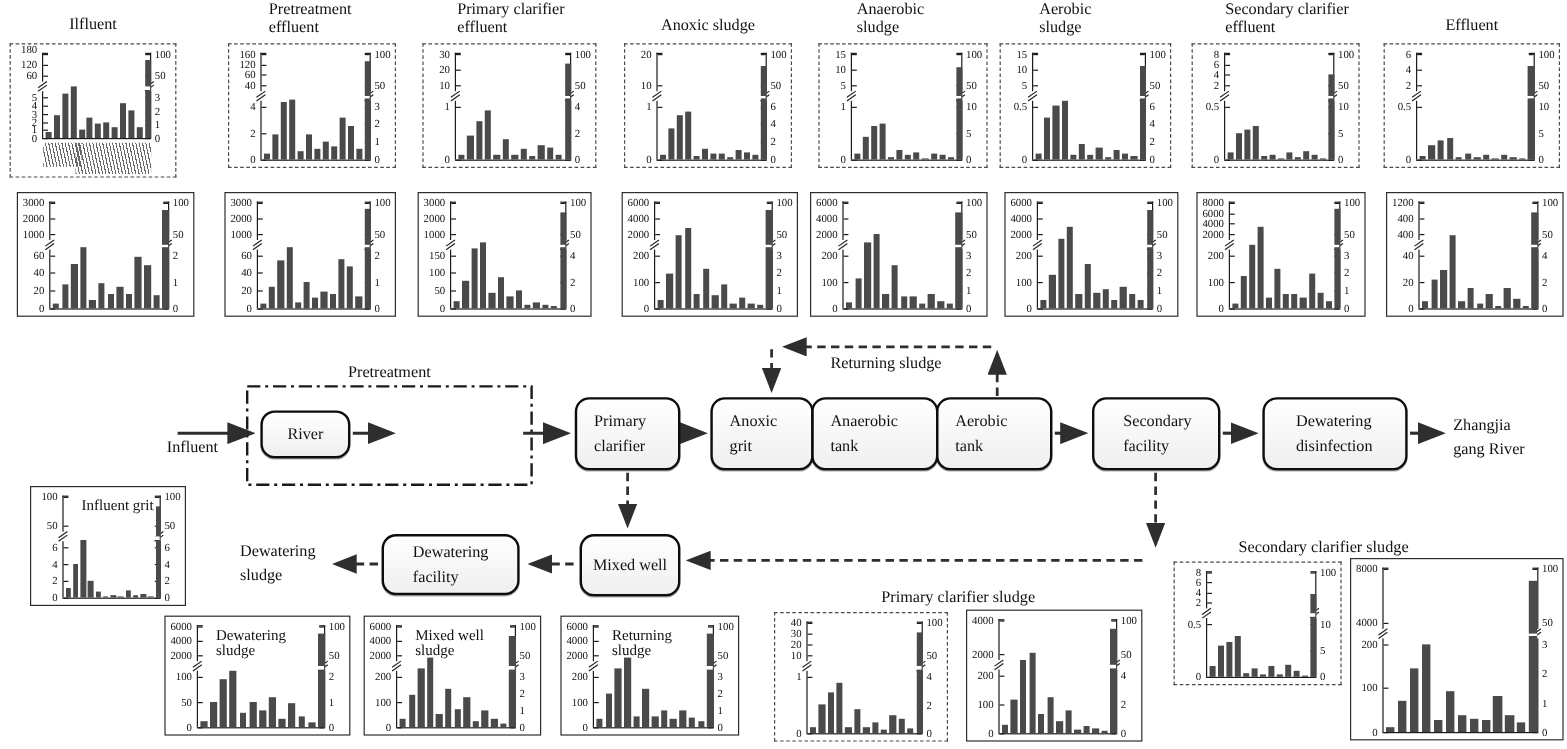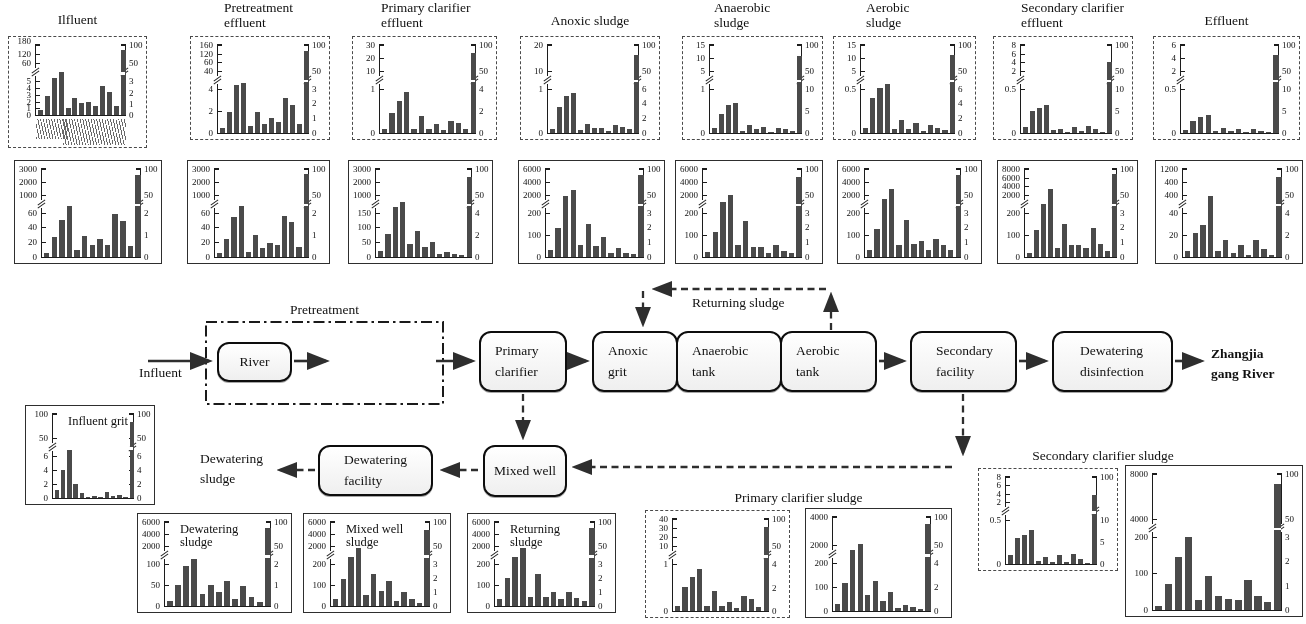--- a/index.html
+++ b/index.html
@@ -1234,19 +1234,19 @@
       <span class="pre">Mixed well</span>
     </div>
   <div class="node left" style="left:318px;top:445px;width:115px;height:51px;padding-left:24px;">
       <span class="pre">Dewatering
 facility</span>
     </div>
 
   <div class="lbl" style="left:139px;top:363px;">Influent</div>
   <div class="ptbox-label" style="left:206px;top:302px;width:237px;">Pretreatment</div>
   <div class="lbl" style="left:692px;top:293px;">Returning sludge</div>
-  <div class="lbl pre" style="left:1211px;top:344px;font-weight:bold;">Zhangjia
+  <div class="lbl pre" style="left:1211px;top:344px;">Zhangjia
 gang River</div>
   <div class="lbl pre" style="left:200px;top:449px;">Dewatering
 sludge</div>
 
 
 </div>
 
 </body></html>

